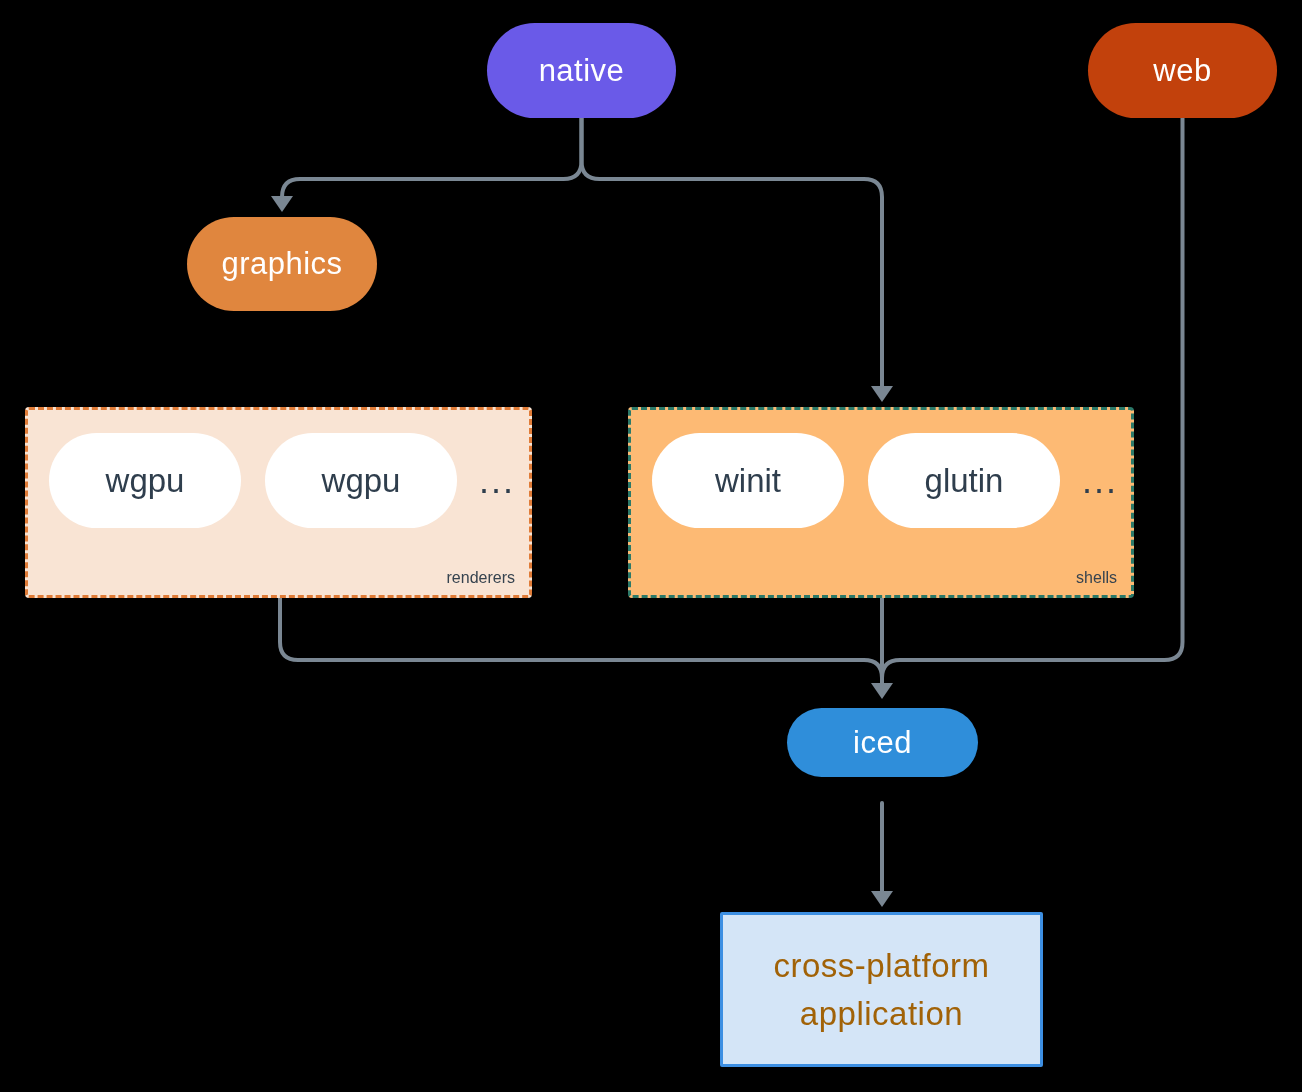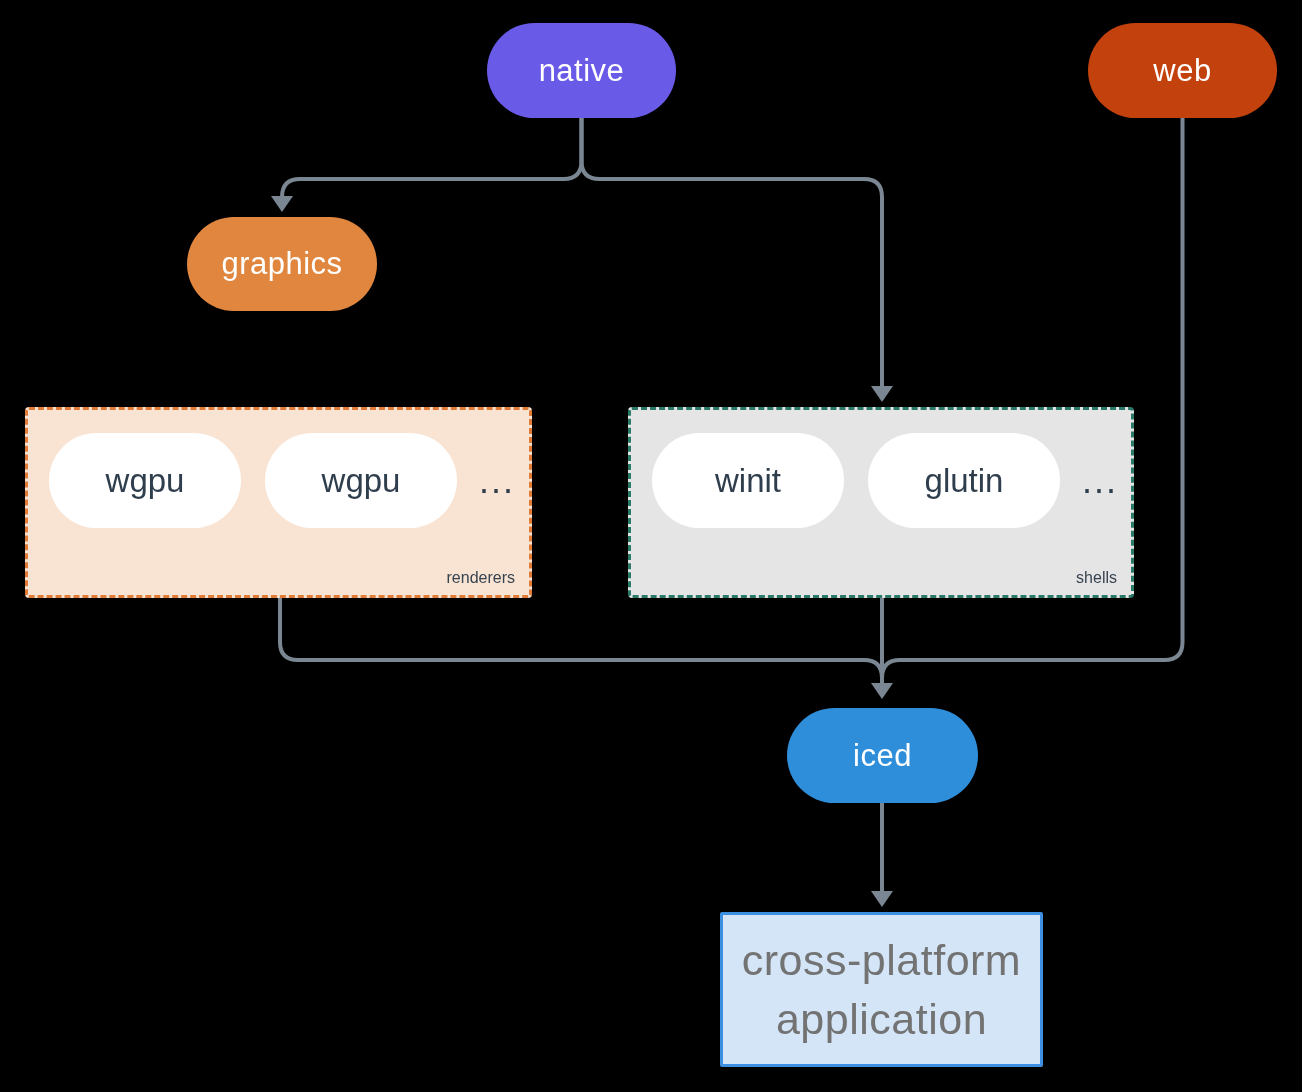--- a/index.html
+++ b/index.html
@@ -38,38 +38,38 @@
     display: flex;
     align-items: center;
     justify-content: center;
     font-size: 31px;
     color: #FFFFFF;
     letter-spacing: 0.5px;
   }
   .pill-native   { left: 487px;  top: 23px;  width: 189px; height: 95px; background: #6A5AE8; }
   .pill-web      { left: 1088px; top: 23px;  width: 189px; height: 95px; background: #c2410c; }
   .pill-graphics { left: 187px;  top: 217px; width: 190px; height: 94px; background: #E0863E; }
-  .pill-iced     { left: 787px;  top: 708px; width: 191px; height: 95px; background: #2F8EDA; }
+  .pill-iced     { left: 787px;  top: 708px; width: 191px; height: 69px; background: #2F8EDA; }
   .group {
     position: absolute;
     top: 407px;
     height: 191px;
     border-radius: 4px;
     box-sizing: border-box;
   }
   .group-renderers {
     left: 25px;
     width: 507px;
     background: #F9E4D4;
     border: 3px dashed #E07C38;
   }
   .group-shells {
     left: 628px;
     width: 506px;
-    background: #e5e5e5;
+    background: #fdba74;
     border: 3px dashed #2B7969;
   }
   .inner-pill {
     position: absolute;
     top: 23px;
     width: 192px;
     height: 95px;
     background: #FFFFFF;
     border-radius: 999px;
     display: flex;
@@ -108,22 +108,22 @@
     height: 155px;
     box-sizing: border-box;
     background: #D4E5F7;
     border: 3px solid #3D8FE2;
     border-radius: 2px;
     display: flex;
     flex-direction: column;
     align-items: center;
     justify-content: center;
     gap: 10px;
-    font-size: 43px;
-    color: #737373;
+    font-size: 33px;
+    color: #a16207;
     letter-spacing: 0.5px;
   }
 </style>
 </head>
 <body>
 
 <div class="canvas">
 
   <svg class="connectors" viewBox="0 0 1302 1092" xmlns="http://www.w3.org/2000/svg">
 

